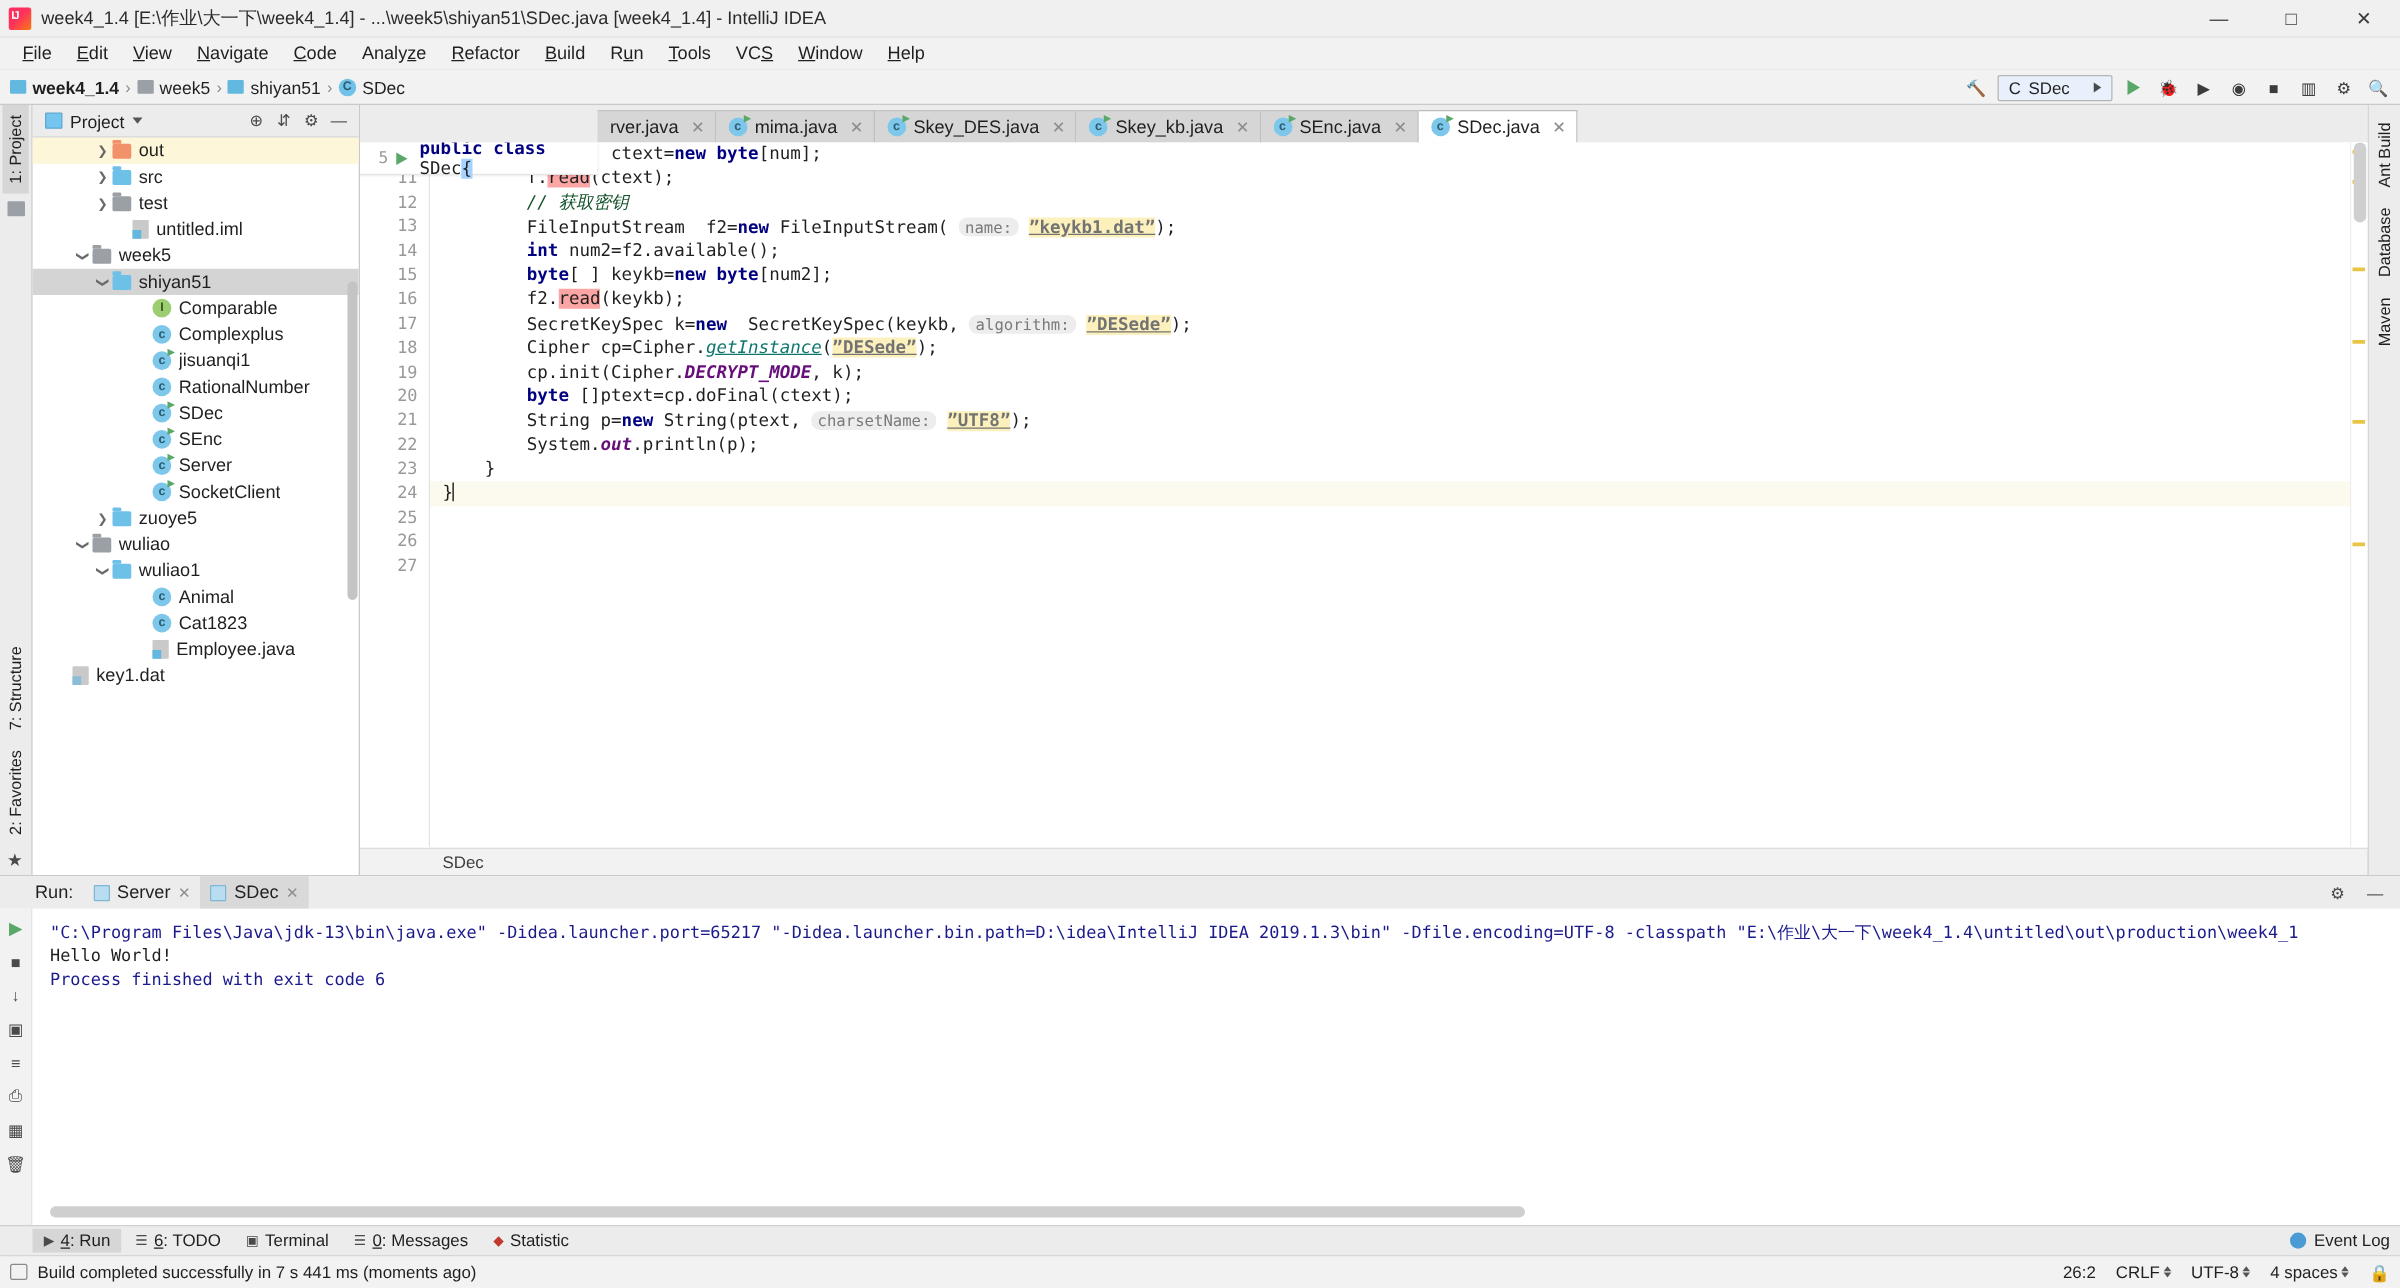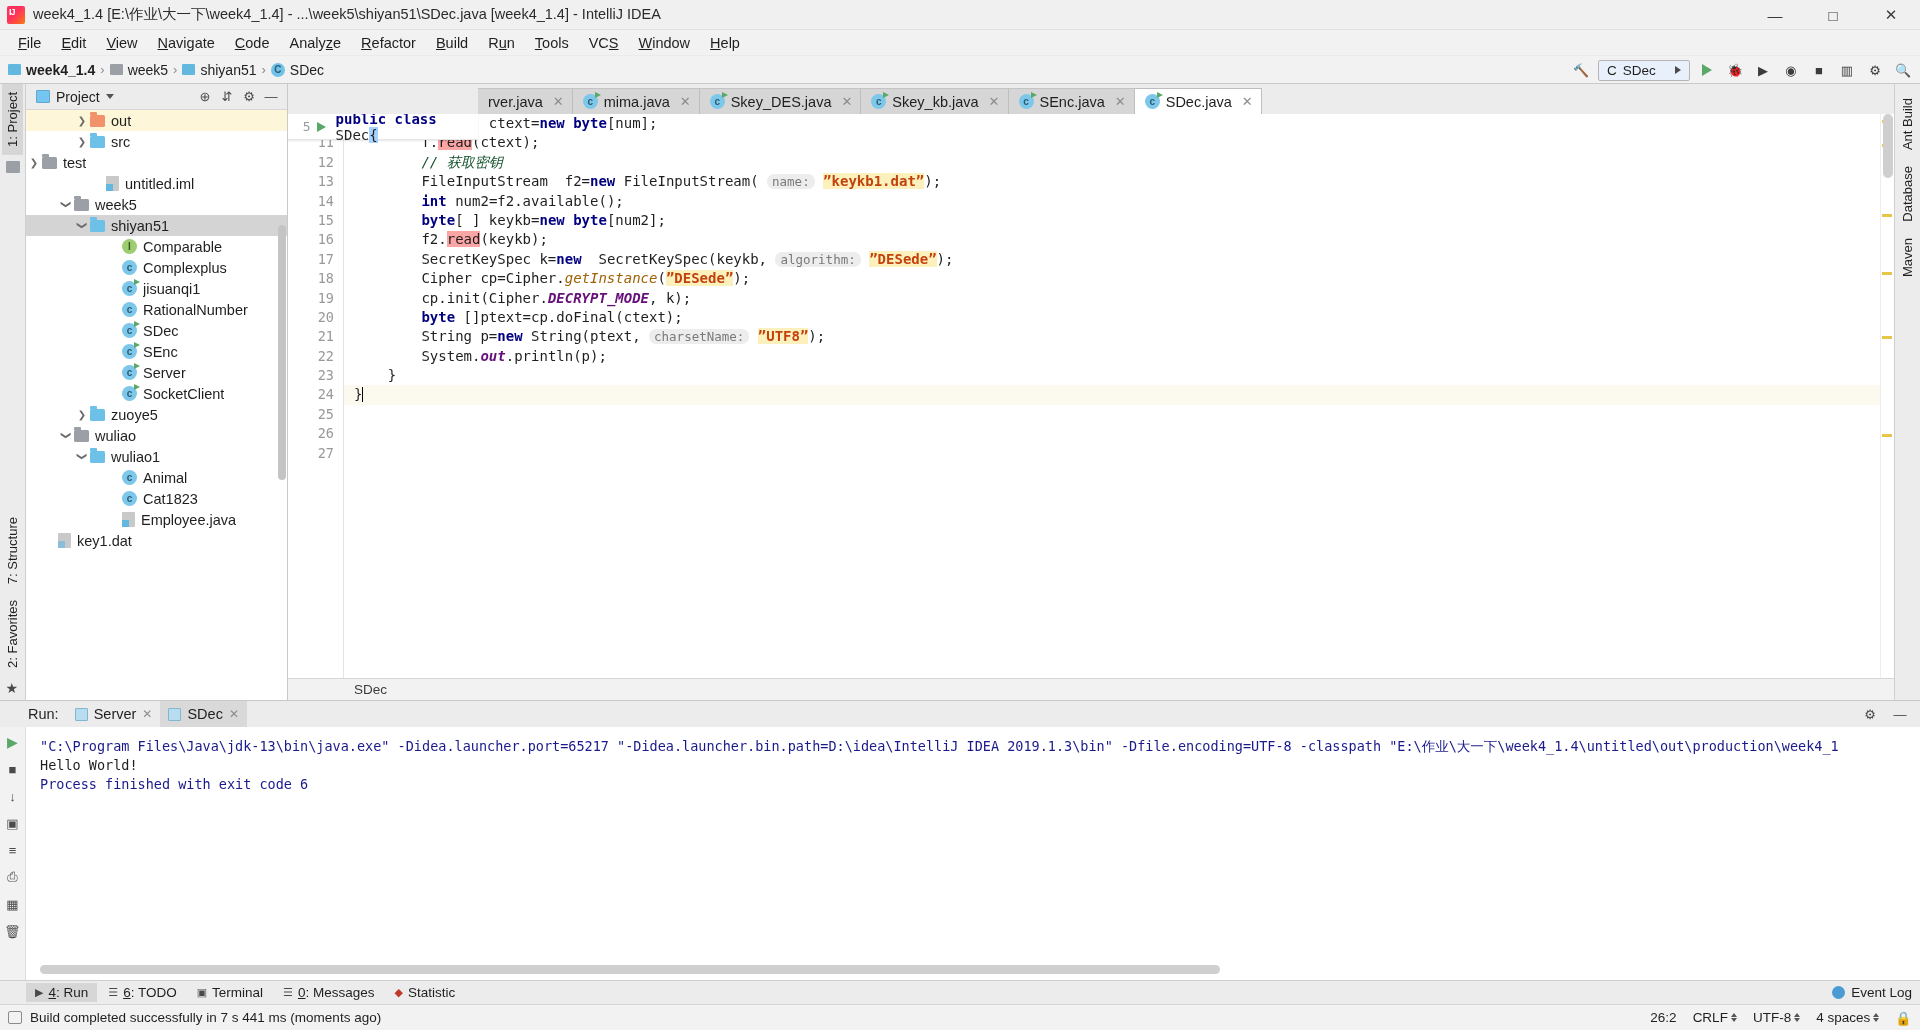--- a/index.html
+++ b/index.html
@@ -174,24 +174,24 @@
     border-right: 1px solid #e4e4e4; position: relative;
   }
   .gline { height: 19.4px; line-height: 19.4px; padding-right: 9px; }
   .codecol { flex: 1; position: relative; overflow: hidden; }
   .cline {
     height: 19.4px; line-height: 19.4px; font-family: "DejaVu Sans Mono", monospace; font-size: 14px;
     white-space: pre; padding-left: 10px; color: #1f1f1f;
   }
   .cline.caret-line { background: #fcfaef; }
   .kw { color: #000080; font-weight: bold; }
-  .str { color: #c2410c; font-weight: bold; }
+  .str { color: #737373; font-weight: bold; text-decoration: underline; }
   .str.hl { background: #fcf1bc; }
   .cmt { color: #14532d; font-style: italic; }
-  .stat { font-style: italic; color: #a16207; }
+  .stat { font-style: italic; color: #0f766e; text-decoration: underline; }
   .statp { color: #660e7a; font-weight: bold; font-style: italic; }
   .hintp {
     background: #ededed; color: #7a7a7a; border-radius: 7px; padding: 0 5px; font-size: 12.5px;
   }
   .mhl { background: #fca5a5; text-align: center; }
   .caret-bar { display:inline-block; width:1px; height:15px; background:#000; vertical-align:-3px; }
 
   
   .sticky-hdr {
     position: absolute; left: 0; top: 0; height: 26px; background: #fff; z-index: 5;
@@ -368,21 +368,21 @@
         <div class="tnode sel-yellow" style="padding-left: 48px;">
             <span class="arrow r"></span>
             <span class="ic-folder orange"></span>
             <span class="tlabel">out</span>
           </div>
           <div class="tnode" style="padding-left: 48px;">
             <span class="arrow r"></span>
             <span class="ic-folder blue"></span>
             <span class="tlabel">src</span>
           </div>
-          <div class="tnode" style="">
+          <div class="tnode" style="padding-left: 48px;">
             <span class="arrow r"></span>
             <span class="ic-folder "></span>
             <span class="tlabel">test</span>
           </div>
           <div class="tnode" style="padding-left: 64px;">
             <span class="arrow "></span>
             <span class="ic-file"></span>
             <span class="tlabel">untitled.iml</span>
           </div>
           <div class="tnode" style="padding-left: 32px;">

